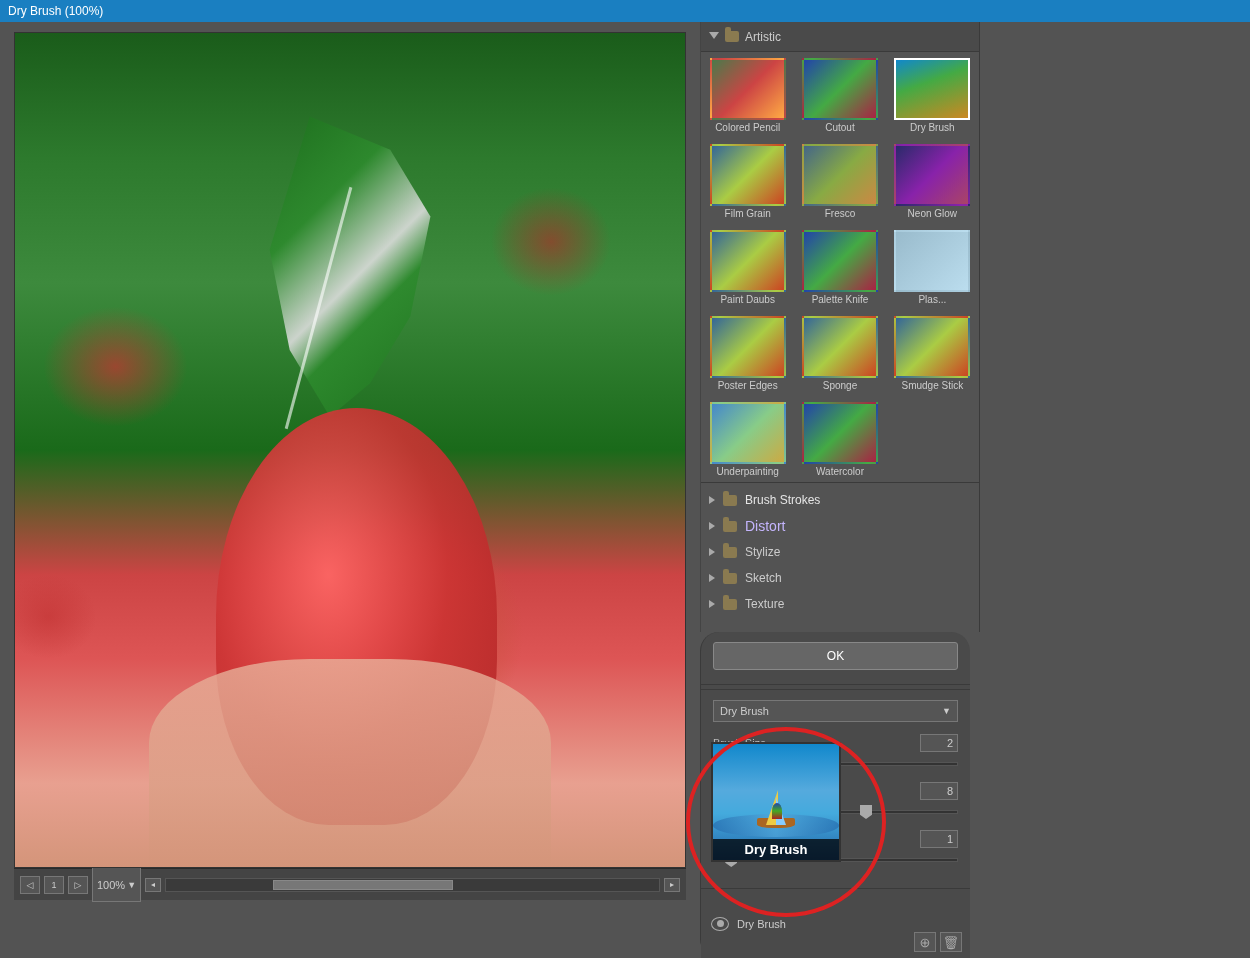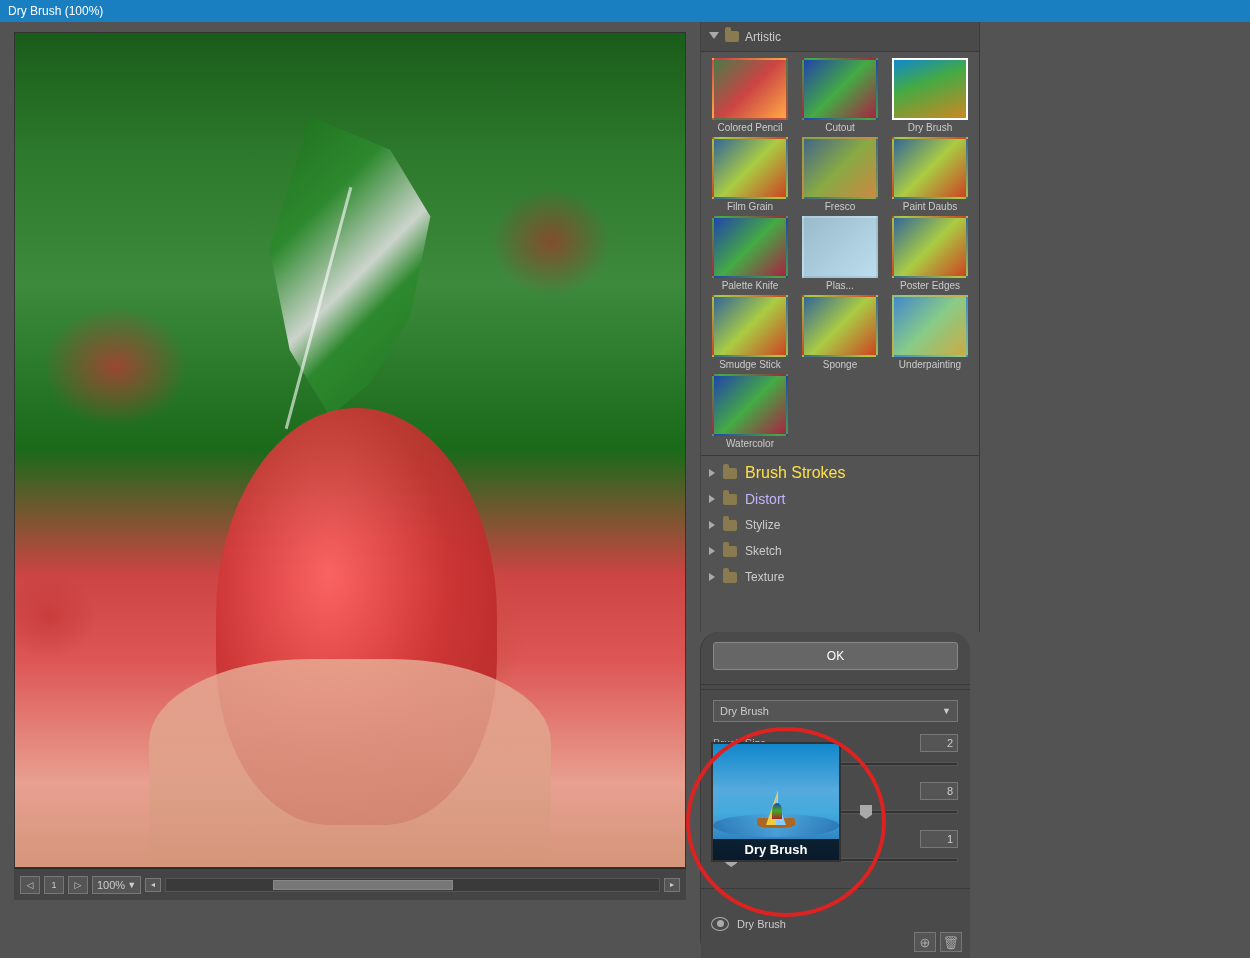--- a/index.html
+++ b/index.html
@@ -86,21 +86,21 @@
       justify-content: center;
       cursor: pointer;
     }
 
     .zoom-display {
       font-size: 11px;
       color: #ccc;
       background: #555;
       border: 1px solid #777;
       padding: 1px 4px;
-      height: 18px;
+      height: 35px;
       display: flex;
       align-items: center;
     }
 
     .scroll-bar-h {
       flex: 1;
       height: 14px;
       background: #444;
       border: 1px solid #666;
       position: relative;
@@ -435,21 +435,21 @@
   <div id="side-panels" style="display:flex; flex:1; flex-direction:column;">
 
     <div id="filter-panel" style="width:280px; background:#535353; display:flex; flex-direction:column; border-right:1px solid #3a3a3a;">
 
       <div id="artistic-header" style="height:30px; background:#4a4a4a; display:flex; align-items:center; padding:0 8px; gap:6px; border-bottom:1px solid #3a3a3a; cursor:pointer;">
         <div class="collapse-arrow"></div>
         <div class="folder-icon"></div>
         <span style="font-size:12px; color:#ccc;">Artistic</span>
       </div>
 
-      <div id="thumbnails-grid" style="padding:6px; display:grid; grid-template-columns:repeat(3,1fr); gap:4px; overflow-y:auto; max-height:430px;">
+      <div id="thumbnails-grid" style="padding:6px; display:grid; grid-template-columns:repeat(3,1fr); gap:11px; overflow-y:auto; max-height:430px;">
 
         <div class="thumb-item">
           <div class="thumb-img thumb-colored-pencil" style="width:76px;height:62px;border:2px solid transparent;">
             <div style="position:absolute;width:100%;height:100%;background:linear-gradient(135deg,#4a7a4a 0%,#cc4444 50%,#ffaa44 100%);"></div>
           </div>
           <span class="thumb-label" style="font-size:10px;color:#ccc;">Colored Pencil</span>
         </div>
 
         <div class="thumb-item">
           <div class="thumb-img thumb-cutout" style="width:76px;height:62px;border:2px solid transparent;">
@@ -468,20 +468,24 @@
         <div class="thumb-item">
           <div class="thumb-img" style="width:76px;height:62px;border:2px solid transparent;background:linear-gradient(135deg,#336699 0%,#aacc44 50%,#cc4422 100%);"></div>
           <span class="thumb-label" style="font-size:10px;color:#ccc;">Film Grain</span>
         </div>
 
         <div class="thumb-item">
           <div class="thumb-img" style="width:76px;height:62px;border:2px solid transparent;background:linear-gradient(135deg,#446688 0%,#88aa44 50%,#cc8844 100%);"></div>
           <span class="thumb-label" style="font-size:10px;color:#ccc;">Fresco</span>
         </div>
 
+        <div class="thumb-item">
+          <div class="thumb-img" style="width:76px;height:62px;border:2px solid transparent;background:linear-gradient(135deg,#2a2a6a 0%,#8822aa 50%,#aa4466 100%);"></div>
+          <span class="thumb-label" style="font-size:10px;color:#ccc;">Neon Glow</span>
+        </div>
 
         <div class="thumb-item">
           <div class="thumb-img" style="width:76px;height:62px;border:2px solid transparent;background:linear-gradient(135deg,#336699 0%,#aacc44 50%,#cc4422 100%);"></div>
           <span class="thumb-label" style="font-size:10px;color:#ccc;text-align:center;">Paint Daubs</span>
         </div>
 
         <div class="thumb-item">
           <div class="thumb-img" style="width:76px;height:62px;border:2px solid transparent;background:linear-gradient(135deg,#2244aa 0%,#44aa44 50%,#aa2244 100%);"></div>
           <span class="thumb-label" style="font-size:10px;color:#ccc;">Palette Knife</span>
         </div>
@@ -492,44 +496,44 @@
         </div>
 
         <div class="thumb-item">
           <div class="thumb-img" style="width:76px;height:62px;border:2px solid transparent;background:linear-gradient(135deg,#336699 0%,#aacc44 50%,#cc4422 100%);"></div>
           <span class="thumb-label" style="font-size:10px;color:#ccc;">Poster Edges</span>
         </div>
 
 
         <div class="thumb-item">
           <div class="thumb-img" style="width:76px;height:62px;border:2px solid transparent;background:linear-gradient(135deg,#336699 0%,#aacc44 50%,#cc4422 100%);"></div>
+          <span class="thumb-label" style="font-size:10px;color:#ccc;">Sponge</span>
+        </div>
+
+        <div class="thumb-item">
+          <div class="thumb-img" style="width:76px;height:62px;border:2px solid transparent;background:linear-gradient(135deg,#336699 0%,#aacc44 50%,#cc4422 100%);"></div>
           <span class="thumb-label" style="font-size:10px;color:#ccc;">Smudge Stick</span>
-        </div>
-
-        <div class="thumb-item">
-          <div class="thumb-img" style="width:76px;height:62px;border:2px solid transparent;background:linear-gradient(135deg,#336699 0%,#aacc44 50%,#cc4422 100%);"></div>
-          <span class="thumb-label" style="font-size:10px;color:#ccc;">Sponge</span>
         </div>
 
         <div class="thumb-item">
           <div class="thumb-img" style="width:76px;height:62px;border:2px solid transparent;background:linear-gradient(135deg,#4488cc 0%,#88cc88 50%,#ccaa44 100%);"></div>
           <span class="thumb-label" style="font-size:10px;color:#ccc;">Underpainting</span>
         </div>
 
         <div class="thumb-item">
           <div class="thumb-img" style="width:76px;height:62px;border:2px solid transparent;background:linear-gradient(135deg,#2244aa 0%,#44aa44 50%,#aa2244 100%);"></div>
           <span class="thumb-label" style="font-size:10px;color:#ccc;">Watercolor</span>
         </div>
       </div>
 
       <div id="category-list" style="border-top:1px solid #3a3a3a;">
         <div class="category-item">
           <div class="cat-arrow"></div>
           <div class="folder-icon"></div>
-          <span style="font-size:16px;color:#fde047;">Brush Strokes</span>
+          <span style="font-size:12px;color:#e5e5e5;">Brush Strokes</span>
         </div>
         <div class="category-item">
           <div class="cat-arrow"></div>
           <div class="folder-icon"></div>
           <span style="font-size:14px;color:#c4b5fd;">Distort</span>
         </div>
         <div class="category-item">
           <div class="cat-arrow"></div>
           <div class="folder-icon"></div>
           <span style="font-size:12px;color:#ccc;">Stylize</span>

